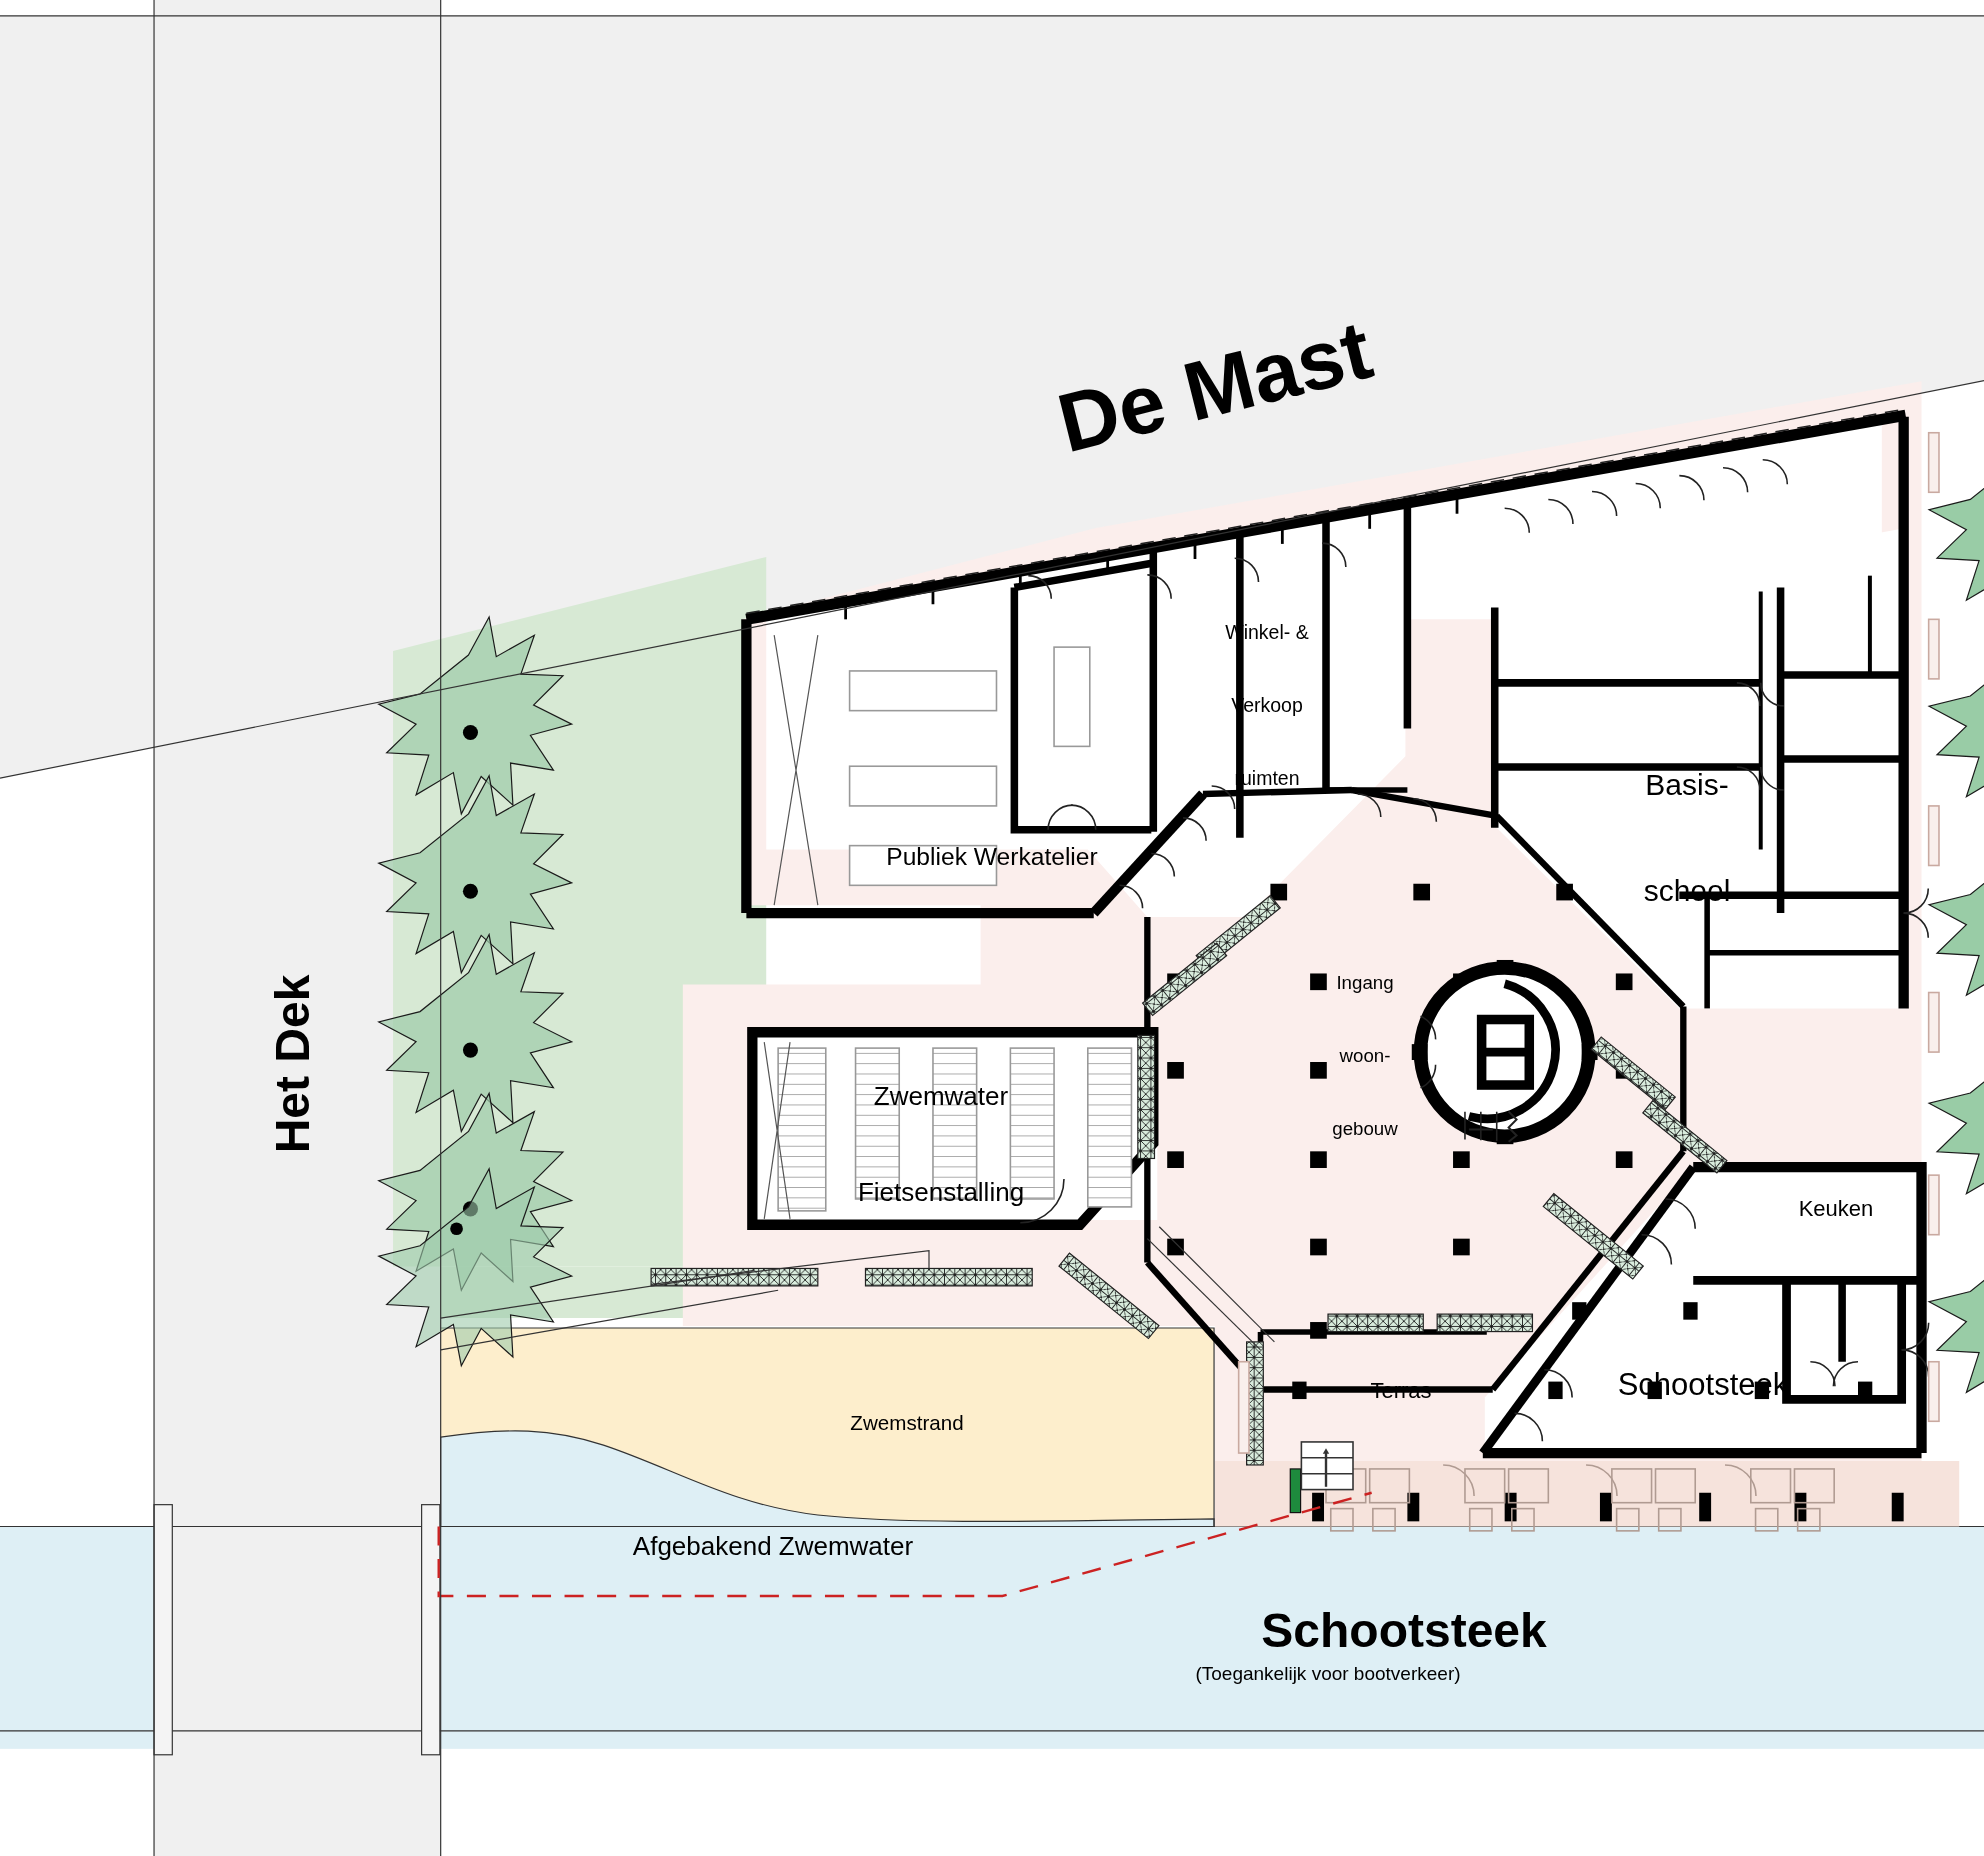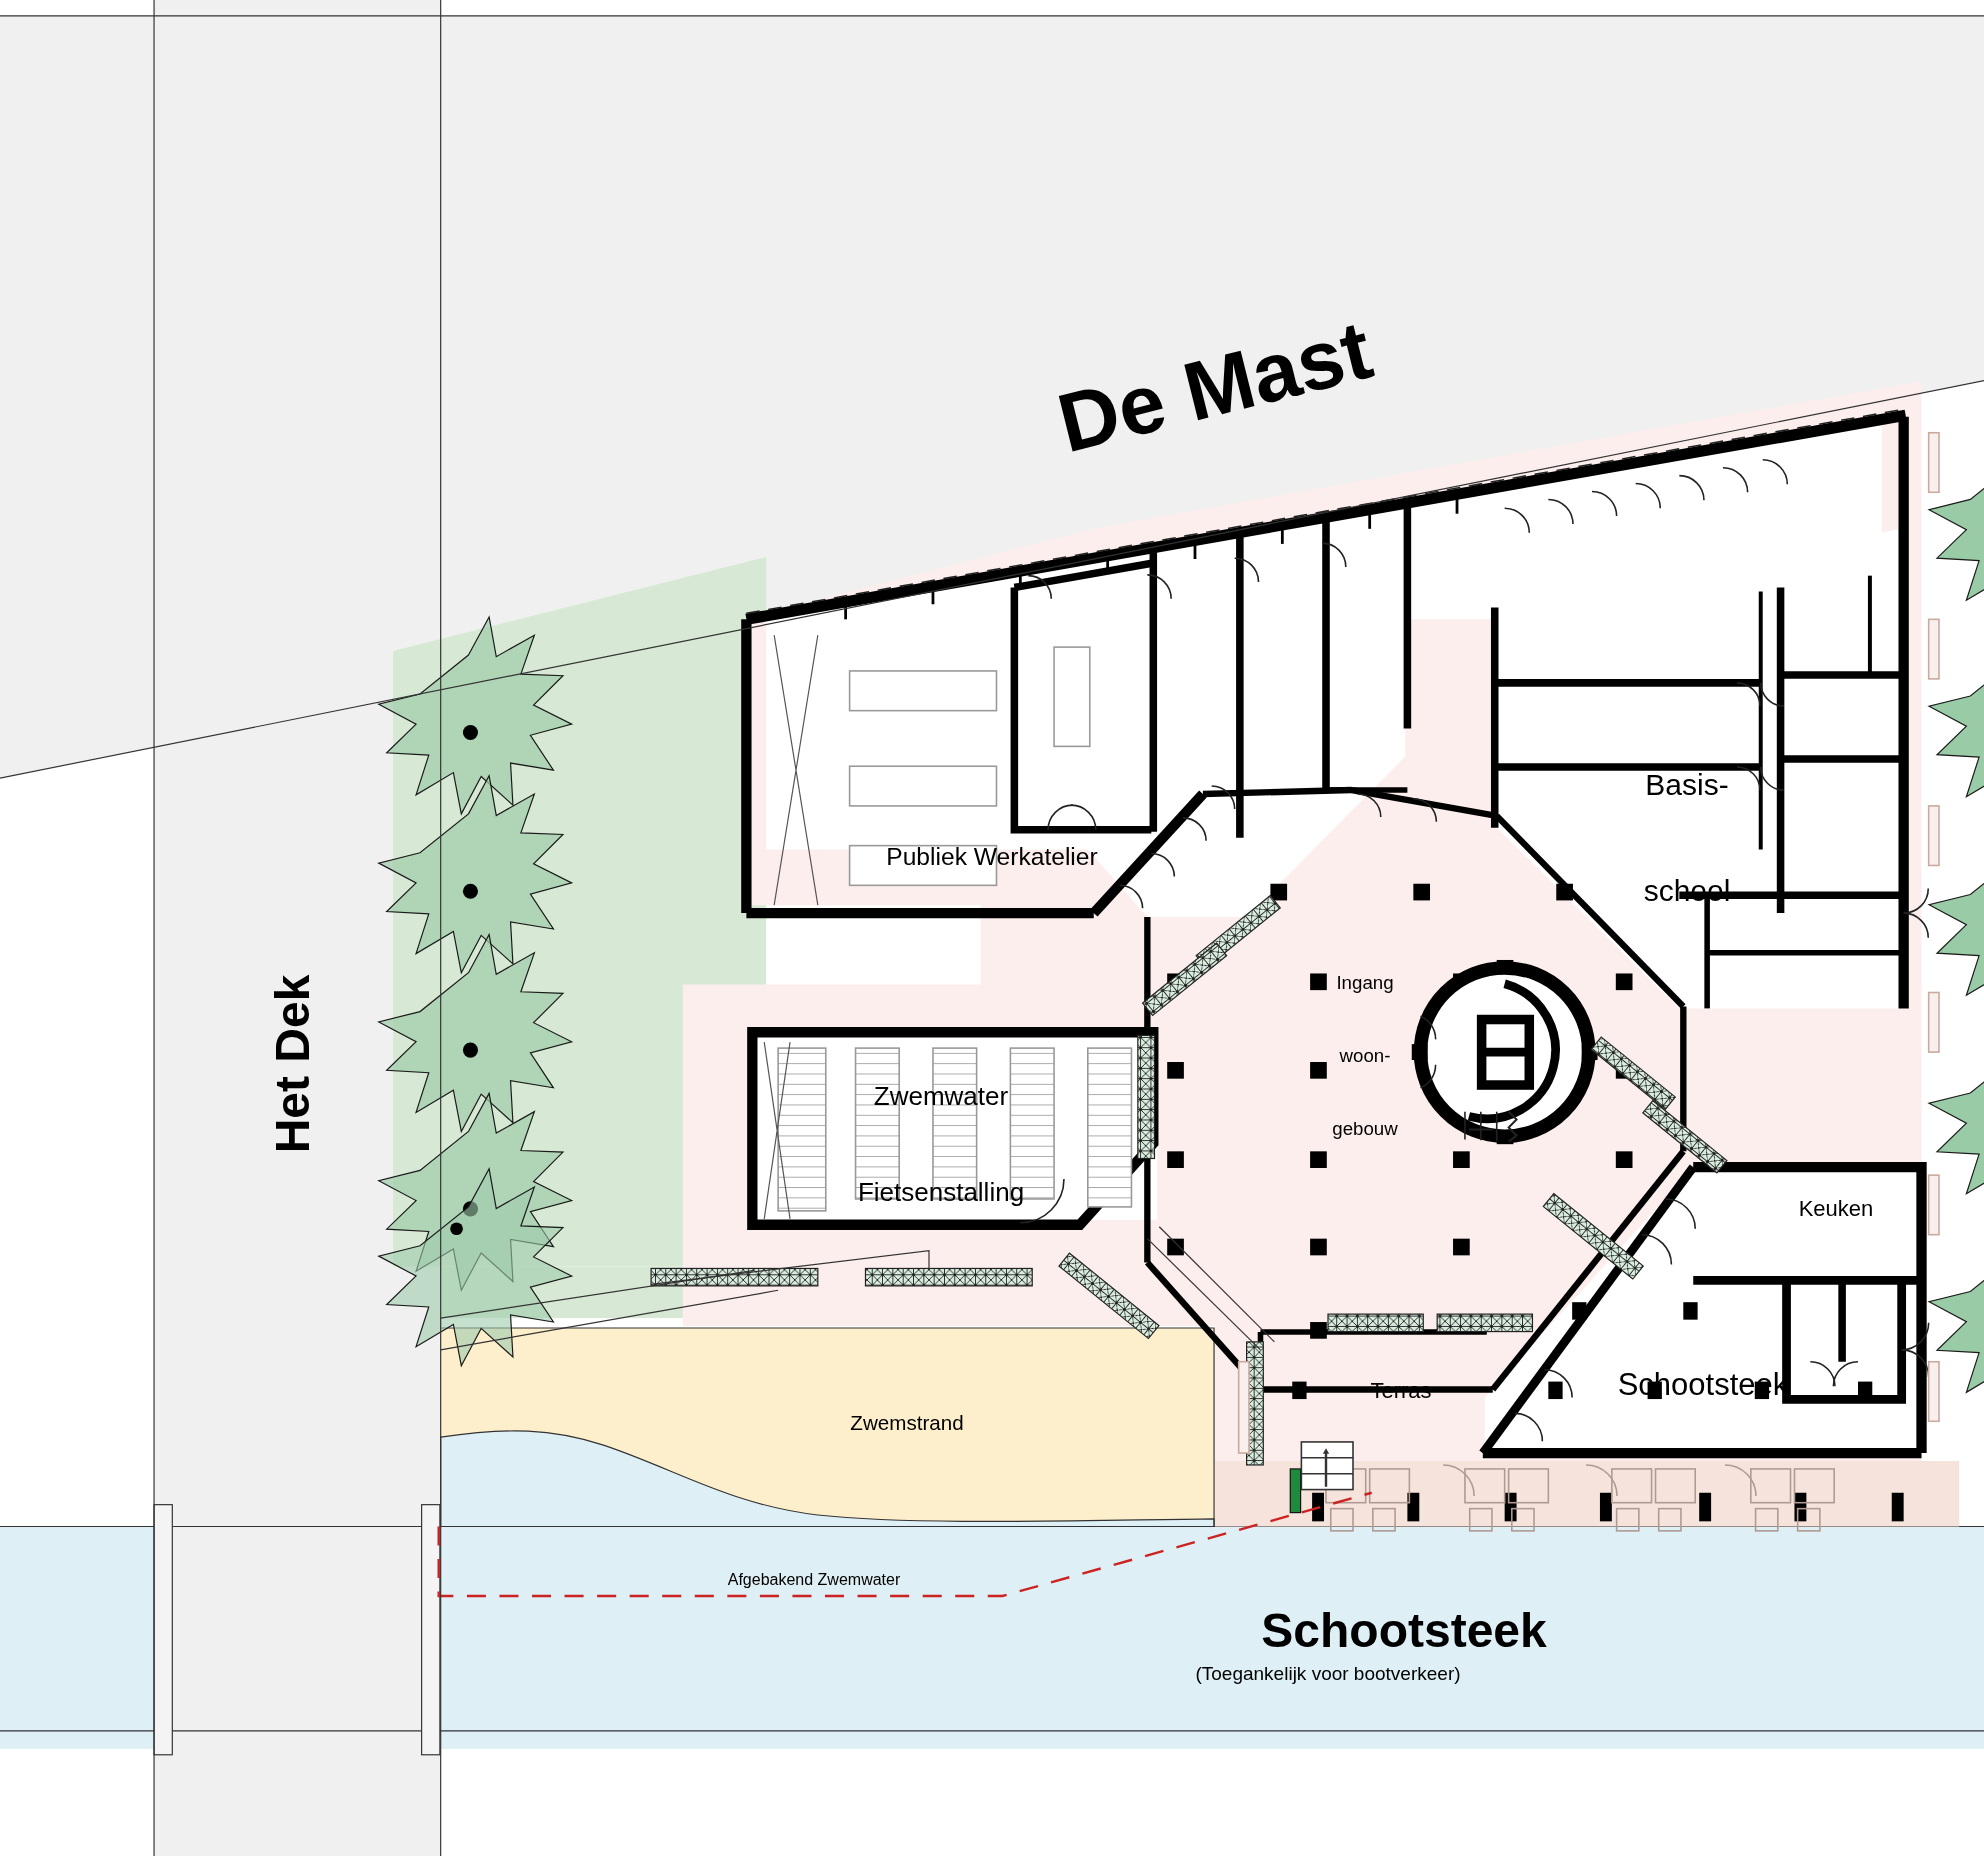--- a/index.html
+++ b/index.html
@@ -447,20 +447,25 @@
 <div class="lbl ctr" style="left:1215px;top:387px;font-size:83px;font-weight:bold;transform:translate(-50%,-50%) rotate(-14deg);">De Mast</div>
 
 <div class="lbl ctr" style="left:292px;top:1064px;font-size:48px;font-weight:bold;transform:translate(-50%,-50%) rotate(-90deg);">Het Dek</div>
 
 <div class="lbl ctr" style="left:1404px;top:1630px;font-size:48px;font-weight:bold;">Schootsteek</div>
 
 <div class="lbl ctr" style="left:1328px;top:1674px;font-size:19px;">(Toegankelijk voor bootverkeer)</div>
 
 <div class="lbl ctr" style="left:992px;top:857px;font-size:24.6px;">Publiek Werkatelier</div>
 
+<div class="lbl ctr" style="left:1267px;top:693px;font-size:19.5px;line-height:1.25;">
+  <div>Winkel- &amp;</div>
+  <div>Verkoop</div>
+  <div>ruimten</div>
+</div>
 
 <div class="lbl ctr" style="left:1687px;top:820px;font-size:30px;line-height:1.18;">
   <div>Basis-</div>
   <div>school</div>
 </div>
 
 <div class="lbl ctr" style="left:1365px;top:1044px;font-size:18.7px;line-height:1.3;">
   <div>Ingang</div>
   <div>woon-</div>
   <div>gebouw</div>
@@ -472,16 +477,16 @@
 </div>
 
 <div class="lbl ctr" style="left:1836px;top:1209px;font-size:22px;">Keuken</div>
 
 <div class="lbl ctr" style="left:1703px;top:1385px;font-size:31px;">Schootsteek</div>
 
 <div class="lbl ctr" style="left:1401px;top:1391px;font-size:22px;">Terras</div>
 
 <div class="lbl ctr" style="left:907px;top:1423px;font-size:20.6px;">Zwemstrand</div>
 
-<div class="lbl ctr" style="left:814px;top:1546px;font-size:16px;margin-top:34px;">Afgebakend Zwemwater</div>
+<div class="lbl ctr" style="left:773px;top:1546px;font-size:26px;">Afgebakend Zwemwater</div>
 
 </div>
 
 
 </body></html>

